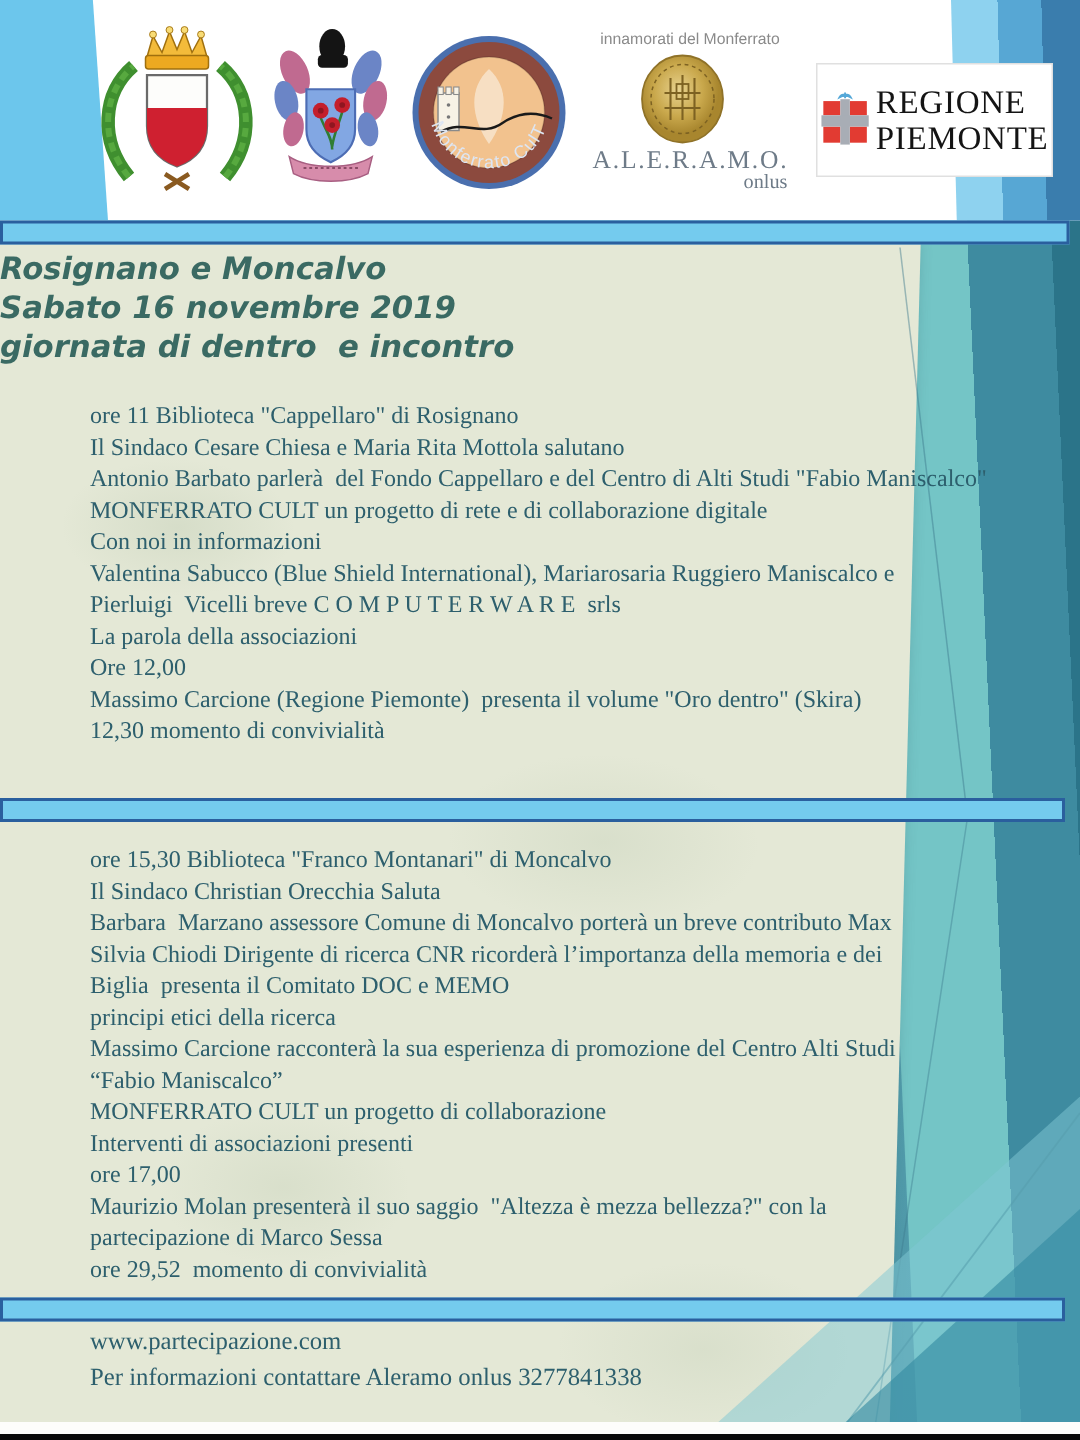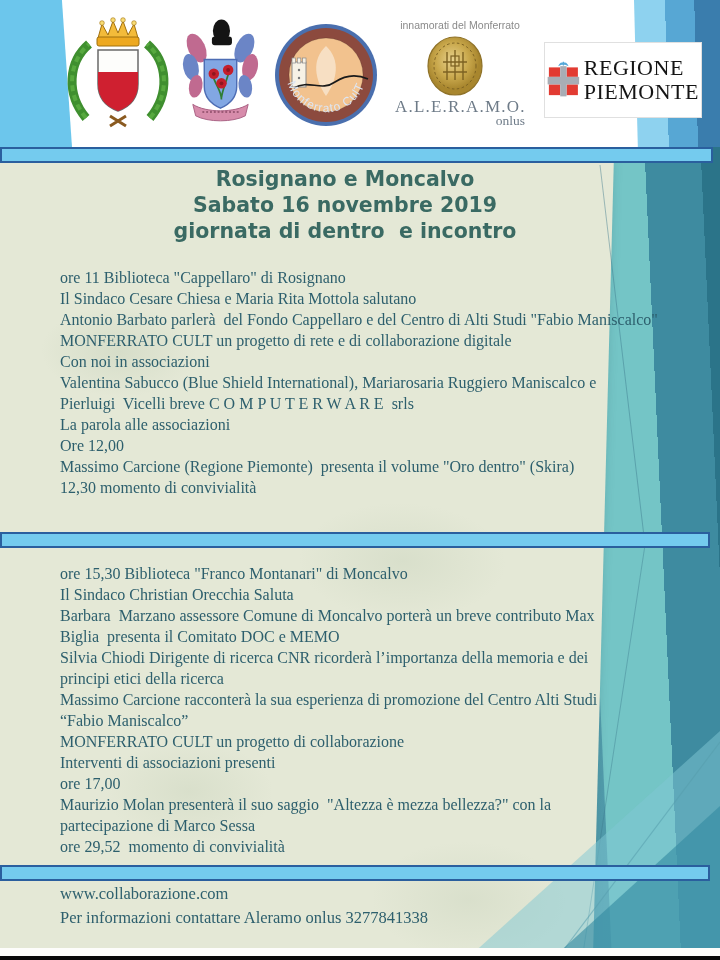--- a/index.html
+++ b/index.html
@@ -49,23 +49,23 @@
   .regione-text{font-family:"Liberation Serif",serif;color:#141414;font-size:22px;
        line-height:24px;letter-spacing:.5px;}
 
   
   .bar{position:absolute;left:0;height:12px;background:#74cbee;border:2px solid #2a5f9e;}
   .bar1{top:147px;width:709px;}
   .bar2{top:532px;width:706px;}
   .bar3{top:865px;width:706px;}
 
   
-  .title{position:absolute;left:0;top:166px;width:690px;text-align:center;
+  .title{position:absolute;left:0;top:166px;width:690px;text-align:left;
        font-family:"DejaVu Sans",sans-serif;font-weight:bold;font-size:20.5px;
-       line-height:26px;color:#3a6a63;}
+       line-height:26px;color:#3a6a63;font-style:italic;}
   .title .line{white-space:pre;}
   .block{position:absolute;left:60px;font-size:16px;line-height:21px;color:#2d5f6d;}
   .block .line{white-space:pre;}
   .block1{top:267px;}
   .block2{top:563px;}
   .footer{position:absolute;left:60px;top:882px;font-size:16.5px;line-height:24px;color:#2d5f6d;}
   .footer .line{white-space:pre;}
 
   
   .bottom-white{position:absolute;left:0;bottom:4px;width:720px;height:8px;background:#fdfdfb;}
@@ -211,46 +211,46 @@
     <div class="line">Rosignano e Moncalvo</div>
     <div class="line">Sabato 16 novembre 2019</div>
     <div class="line">giornata di dentro  e incontro</div>
   </div>
 
   <div class="block block1">
       <div class="line">ore 11 Biblioteca "Cappellaro" di Rosignano</div>
       <div class="line">Il Sindaco Cesare Chiesa e Maria Rita Mottola salutano</div>
       <div class="line">Antonio Barbato parlerà  del Fondo Cappellaro e del Centro di Alti Studi "Fabio Maniscalco"</div>
       <div class="line">MONFERRATO CULT un progetto di rete e di collaborazione digitale</div>
-      <div class="line">Con noi in associazioni</div>
+      <div class="line">Con noi in informazioni</div>
       <div class="line">Valentina Sabucco (Blue Shield International), Mariarosaria Ruggiero Maniscalco e</div>
       <div class="line">Pierluigi  Vicelli breve C O M P U T E R W A R E  srls</div>
-      <div class="line">La parola alle associazioni</div>
+      <div class="line">La parola della associazioni</div>
       <div class="line">Ore 12,00</div>
       <div class="line">Massimo Carcione (Regione Piemonte)  presenta il volume "Oro dentro" (Skira)</div>
       <div class="line">12,30 momento di convivialità</div>
     </div>
 
   <div class="block block2">
       <div class="line">ore 15,30 Biblioteca "Franco Montanari" di Moncalvo</div>
       <div class="line">Il Sindaco Christian Orecchia Saluta</div>
       <div class="line">Barbara  Marzano assessore Comune di Moncalvo porterà un breve contributo Max</div>
+      <div class="line">Silvia Chiodi Dirigente di ricerca CNR ricorderà l’importanza della memoria e dei</div>
       <div class="line">Biglia  presenta il Comitato DOC e MEMO</div>
-      <div class="line">Silvia Chiodi Dirigente di ricerca CNR ricorderà l’importanza della memoria e dei</div>
       <div class="line">principi etici della ricerca</div>
       <div class="line">Massimo Carcione racconterà la sua esperienza di promozione del Centro Alti Studi</div>
       <div class="line">“Fabio Maniscalco”</div>
       <div class="line">MONFERRATO CULT un progetto di collaborazione</div>
       <div class="line">Interventi di associazioni presenti</div>
       <div class="line">ore 17,00</div>
       <div class="line">Maurizio Molan presenterà il suo saggio  "Altezza è mezza bellezza?" con la</div>
       <div class="line">partecipazione di Marco Sessa</div>
       <div class="line">ore 29,52  momento di convivialità</div>
     </div>
 
   <div class="footer">
-    <div class="line">www.collaborazione.com</div>
+    <div class="line">www.partecipazione.com</div>
     <div class="line">Per informazioni contattare Aleramo onlus 3277841338</div>
   </div>
 
   <div class="bottom-white"></div>
   <div class="bottom-black"></div>
 </div>
 
 </body></html>

